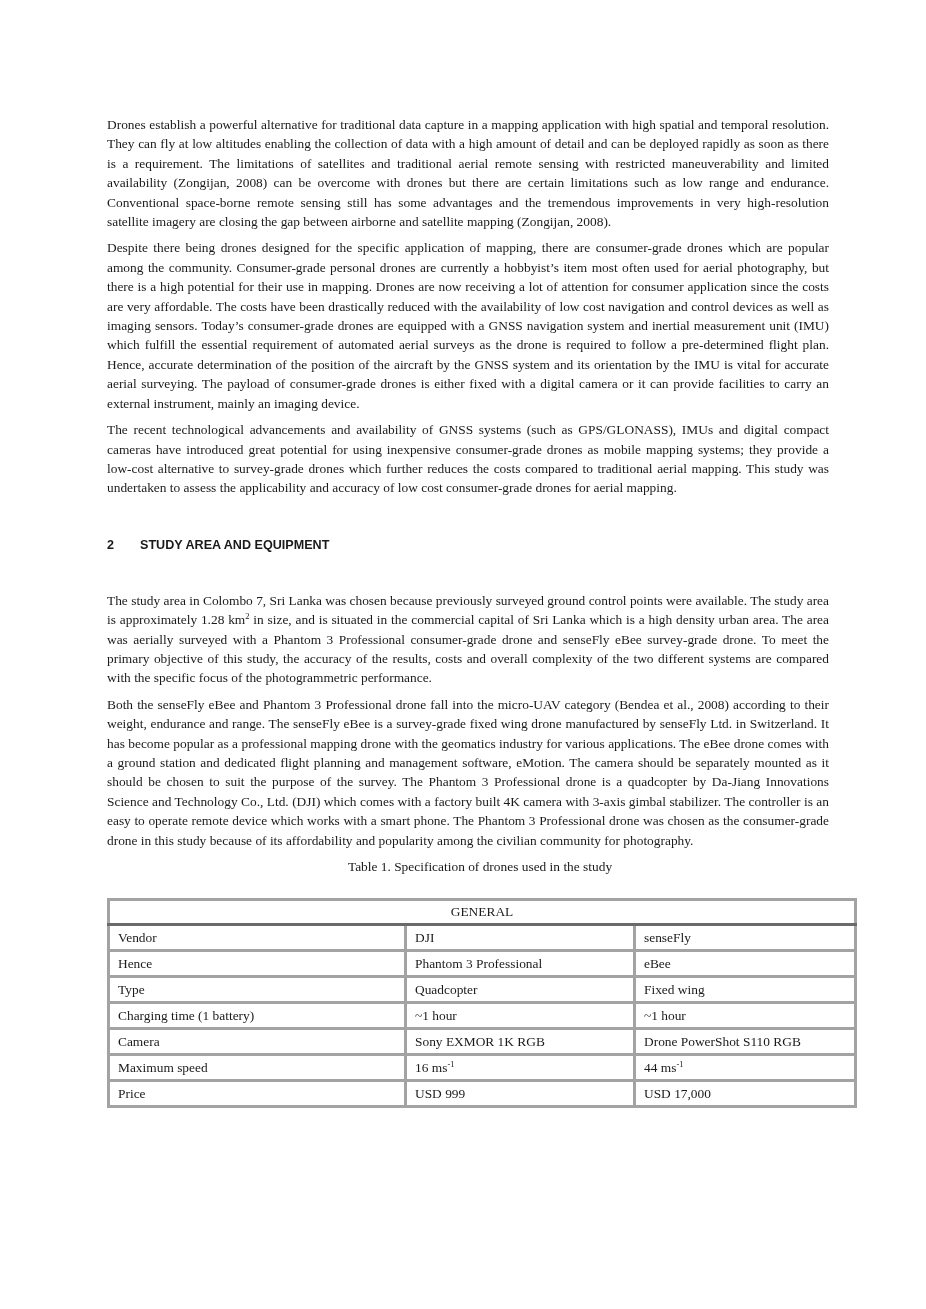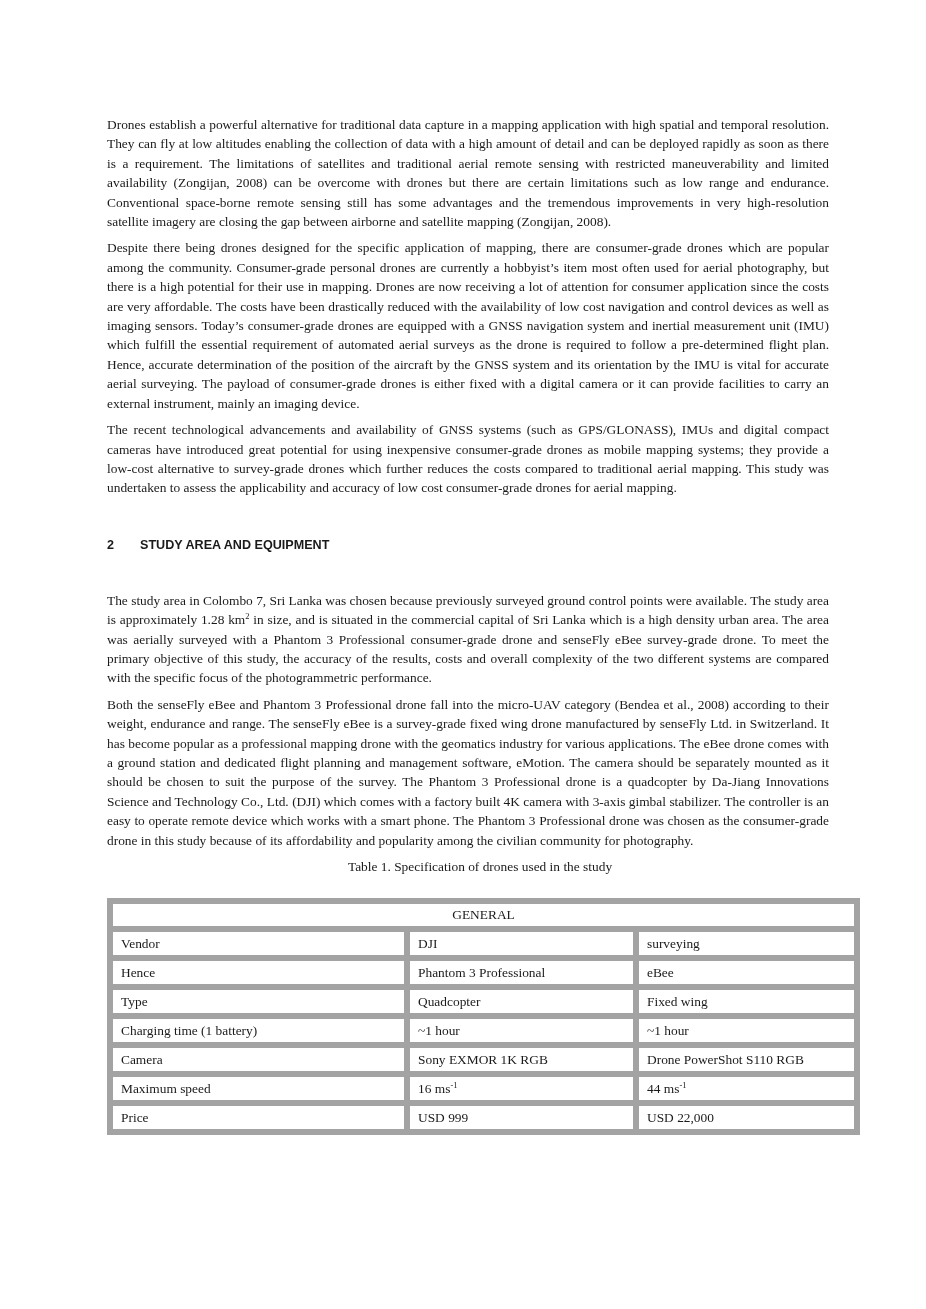--- a/index.html
+++ b/index.html
@@ -57,21 +57,21 @@
       margin: 0 0 22px 0;
       width: 746px;
     }
     table.spec {
       border-collapse: collapse;
       width: 747px;
       font-size: 13.4px;
       table-layout: fixed;
     }
     table.spec td {
-      border: 6px solid #a3a3a3;
+      border: 3px solid #a3a3a3;
       padding: 0 8px;
       height: 23px;
       line-height: 22px;
       vertical-align: middle;
       white-space: nowrap;
     }
     table.spec tr.header-row td {
       text-align: center;
       border-bottom: 3px solid #6a6a6a;
       height: 22px;
@@ -107,21 +107,21 @@
         <col class="c2">
         <col class="c3">
       </colgroup>
     <tbody id="spec-body">
       <tr class="header-row">
         <td colspan="3">GENERAL</td>
       </tr>
     <tr>
           <td><span>Vendor</span></td>
           <td><span>DJI</span><sup></sup></td>
-          <td><span>surveying</span><sup></sup></td>
+          <td><span>senseFly</span><sup></sup></td>
         </tr>
         <tr>
           <td><span>Hence</span></td>
           <td><span>Phantom 3 Professional</span><sup></sup></td>
           <td><span>eBee</span><sup></sup></td>
         </tr>
         <tr>
           <td><span>Type</span></td>
           <td><span>Quadcopter</span><sup></sup></td>
           <td><span>Fixed wing</span><sup></sup></td>
@@ -137,18 +137,18 @@
           <td><span>Drone PowerShot S110 RGB</span><sup></sup></td>
         </tr>
         <tr>
           <td><span>Maximum speed</span></td>
           <td><span>16 ms</span><sup>-1</sup></td>
           <td><span>44 ms</span><sup>-1</sup></td>
         </tr>
         <tr>
           <td><span>Price</span></td>
           <td><span>USD 999</span><sup></sup></td>
-          <td><span>USD 22,000</span><sup></sup></td>
+          <td><span>USD 17,000</span><sup></sup></td>
         </tr>
       </tbody>
   </table>
 
 </div>
 
 </body></html>

